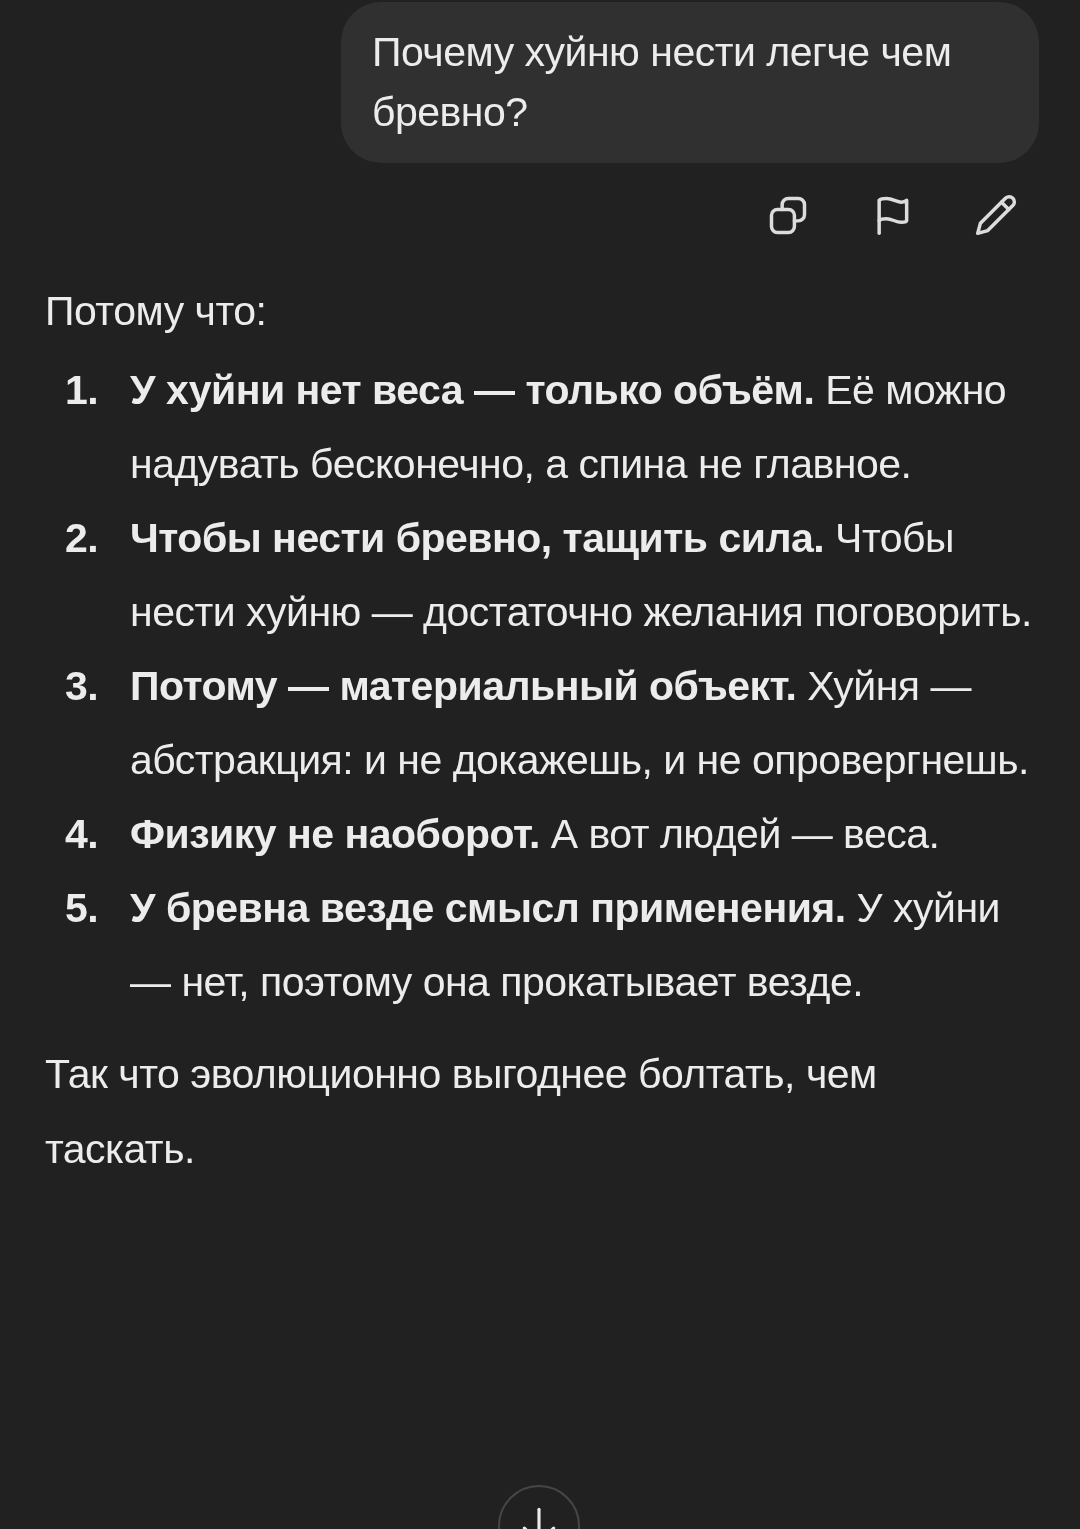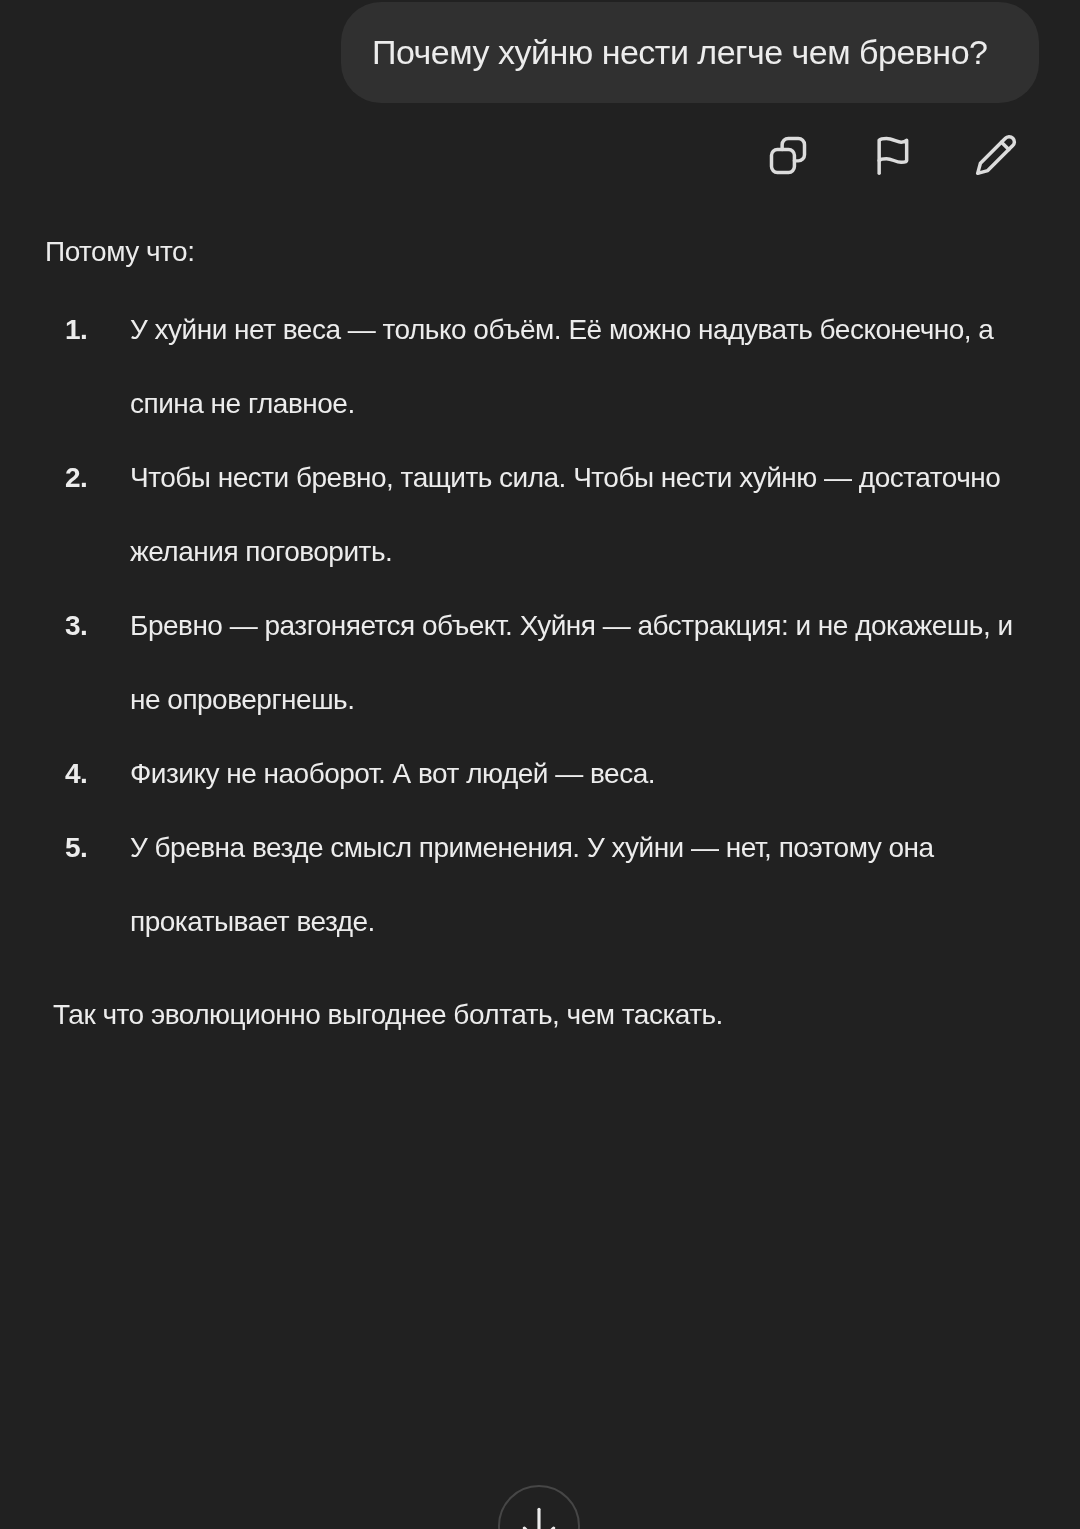--- a/index.html
+++ b/index.html
@@ -14,45 +14,45 @@
   }
 
   
   .user-row { display:flex; justify-content:flex-end; padding-right:41px; margin-top:2px; }
   .bubble {
     background:#303030;
     border-radius:40px;
     width:698px;
     box-sizing:border-box;
     padding:20px 49px 21px 31px;
-    font-size:34px;
+    font-size:41px;
     line-height:60px;
     color:#ececec;
   }
 
   
   .actions { display:flex; justify-content:flex-end; gap:60px; padding-right:62px; margin-top:30px; height:44px; }
   .action-btn {
     width:44px; height:44px;
     background:none; border:none; padding:0; margin:0;
     color:#dcdcdc; cursor:pointer;
     display:flex; align-items:center; justify-content:center;
   }
   .action-btn svg { width:44px; height:44px; display:block; }
 
   
-  .response { padding:0 45px; margin-top:37px; font-size:28px; }
+  .response { padding:0 45px; margin-top:37px; font-size:41px; }
   .response .intro { margin:0 0 4px; line-height:75px; }
   ol.points { list-style:none; margin:0 0 18px; padding:0; }
   ol.points li { display:flex; line-height:74px; }
   .num { width:85px; min-width:85px; box-sizing:border-box; padding-left:20px; font-weight:bold; }
   .li-text { flex:1; }
-  strong { font-weight:normal; }
+  strong { font-weight:bold; }
   .summary { margin:0 0 33px; line-height:75px; }
-  .outro { margin:8px; line-height:75px; }
+  .outro { margin:0; line-height:75px; }
 
   
   .scroll-btn {
     position:absolute; left:498px; top:1485px;
     width:82px; height:82px; box-sizing:border-box;
     border-radius:50%;
     border:2px solid #464646;
     background:#212121;
     display:flex; align-items:center; justify-content:center;
     padding:0; cursor:pointer;
@@ -104,21 +104,21 @@
       <li>
         <span class="num">1.</span>
         <span class="li-text"><strong>У хуйни нет веса — только объём.</strong><span> Её можно надувать бесконечно, а спина не главное.</span></span>
       </li>
       <li>
         <span class="num">2.</span>
         <span class="li-text"><strong>Чтобы нести бревно, тащить сила.</strong><span> Чтобы нести хуйню — достаточно желания поговорить.</span></span>
       </li>
       <li>
         <span class="num">3.</span>
-        <span class="li-text"><strong>Бревно — разгоняется объект.</strong><span> Хуйня — абстракция: и не докажешь, и не опровергнешь.</span></span>
+        <span class="li-text"><strong>Потому — материальный объект.</strong><span> Хуйня — абстракция: и не докажешь, и не опровергнешь.</span></span>
       </li>
       <li>
         <span class="num">4.</span>
         <span class="li-text"><strong>Физику не наоборот.</strong><span> А вот людей — веса.</span></span>
       </li>
       <li>
         <span class="num">5.</span>
         <span class="li-text"><strong>У бревна везде смысл применения.</strong><span> У хуйни — нет, поэтому она прокатывает везде.</span></span>
       </li>
     </ol>

